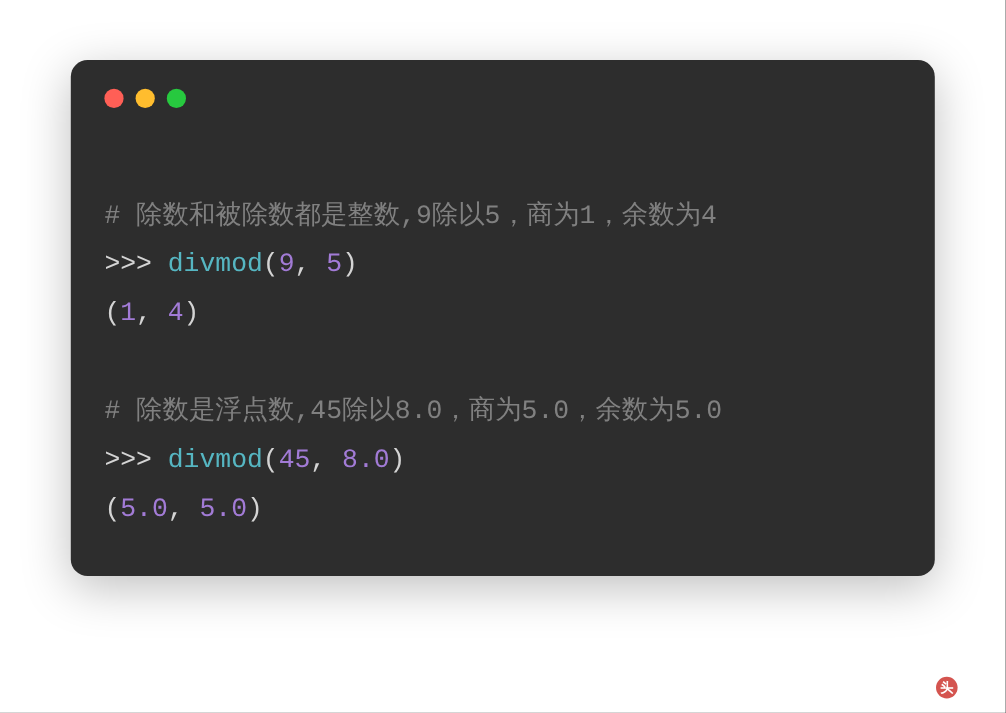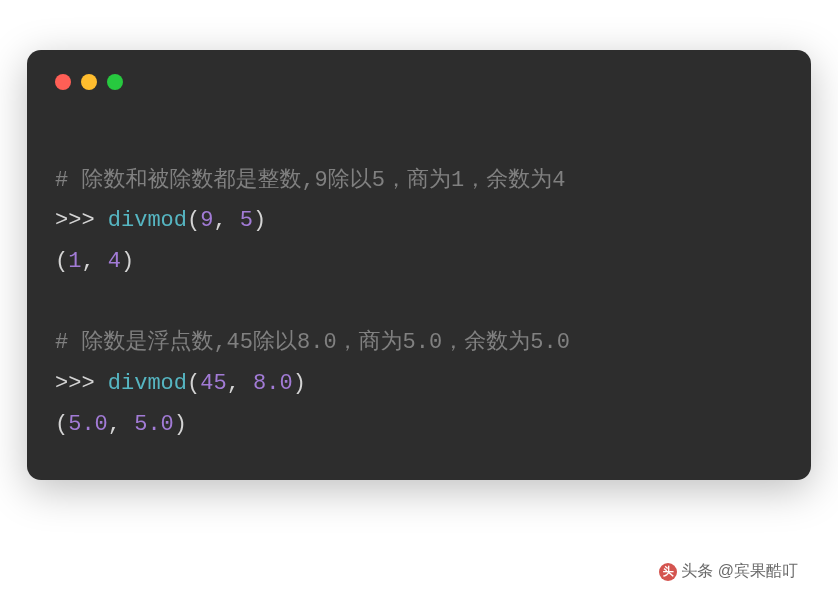--- a/index.html
+++ b/index.html
@@ -12,21 +12,21 @@
       height: 594px;
       background: #ffffff;
       display: flex;
       flex-direction: column;
       align-items: center;
       justify-content: flex-start;
       padding-top: 50px;
       font-family: "SF Mono", "Monaco", "Menlo", "Consolas", "Courier New", monospace;
     }
     .terminal-window {
-      width: 784px;
+      width: 720px;
       background: #2d2d2d;
       border-radius: 14px;
       box-shadow: 0 10px 40px rgba(0,0,0,0.25);
       padding: 24px 28px 34px 28px;
     }
     .titlebar {
       display: flex;
       gap: 10px;
       margin-bottom: 30px;
     }
@@ -87,14 +87,13 @@
 <span class="prompt">&gt;&gt;&gt; </span><span class="func">divmod</span><span class="paren">(</span><span class="num">9</span><span class="punct">, </span><span class="num">5</span><span class="paren">)</span>
 <span class="paren">(</span><span class="num">1</span><span class="punct">, </span><span class="num">4</span><span class="paren">)</span>
 
 <span class="comment"># 除数是浮点数,45除以8.0，商为5.0，余数为5.0</span>
 <span class="prompt">&gt;&gt;&gt; </span><span class="func">divmod</span><span class="paren">(</span><span class="num">45</span><span class="punct">, </span><span class="num">8.0</span><span class="paren">)</span>
 <span class="paren">(</span><span class="num">5.0</span><span class="punct">, </span><span class="num">5.0</span><span class="paren">)</span></div>
 </div>
 
 <div class="watermark">
   <span class="wm-icon">头</span>
-  <span>头条 @宾果酷叮</span>
 </div>
 
 </body></html>

